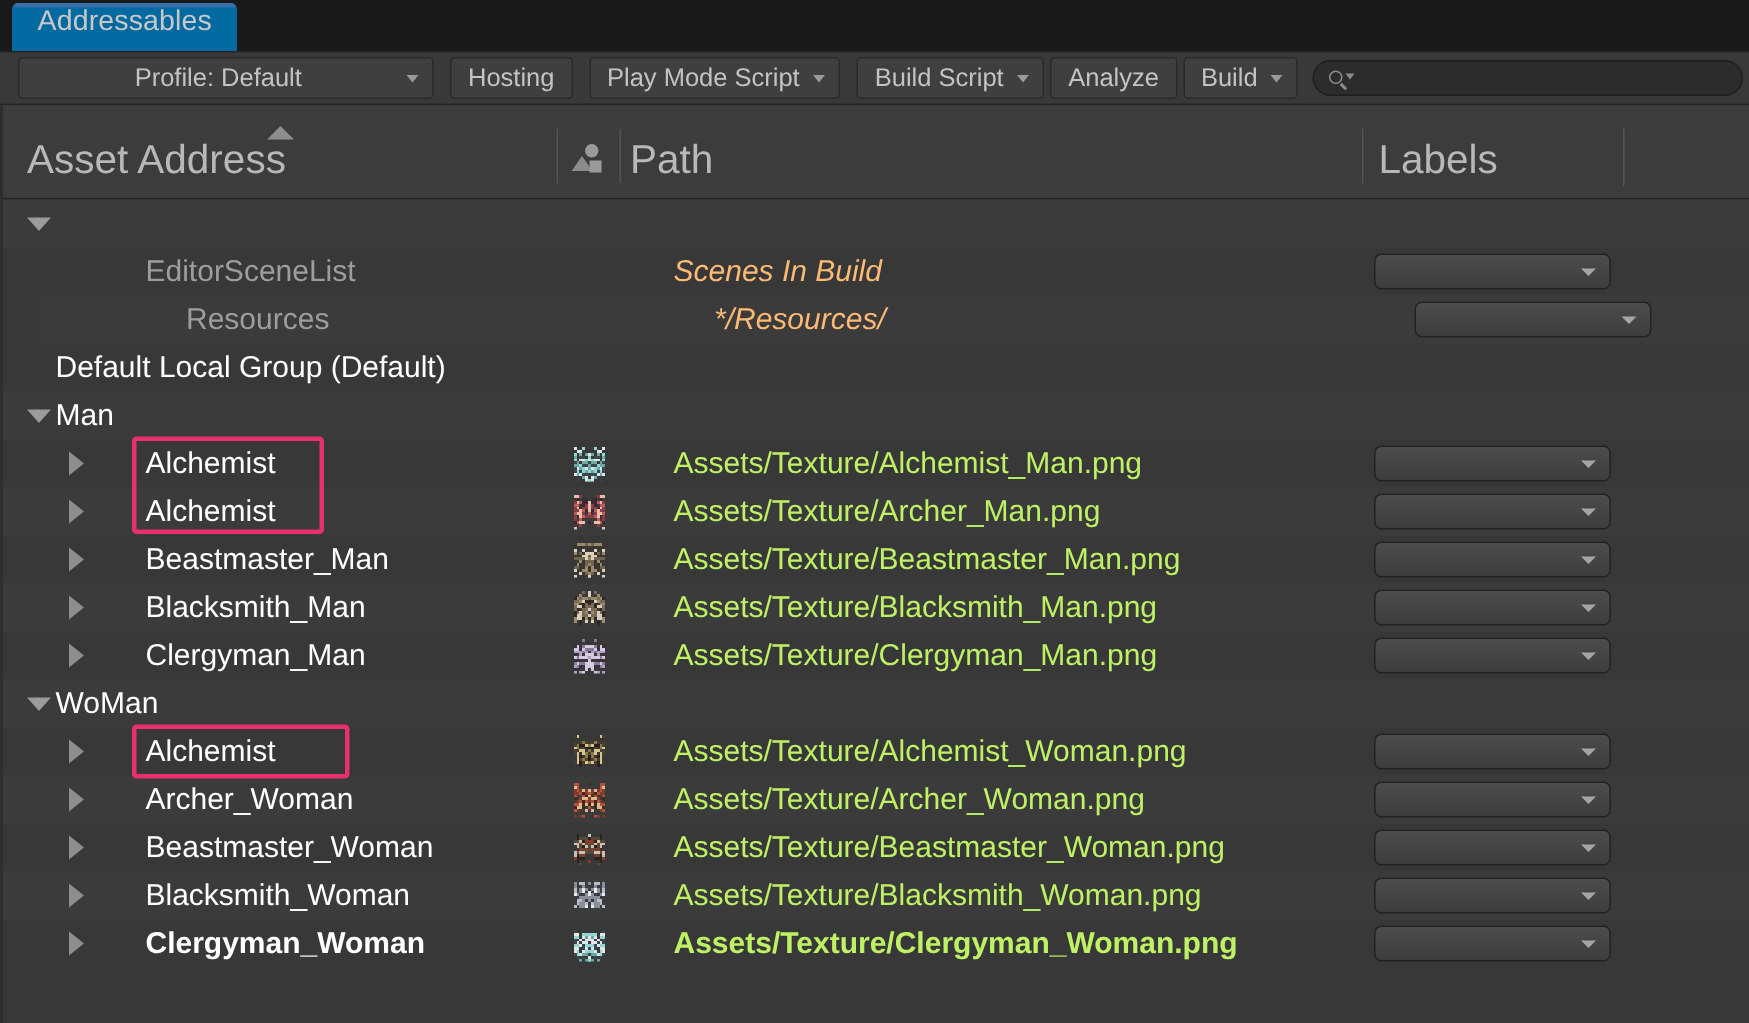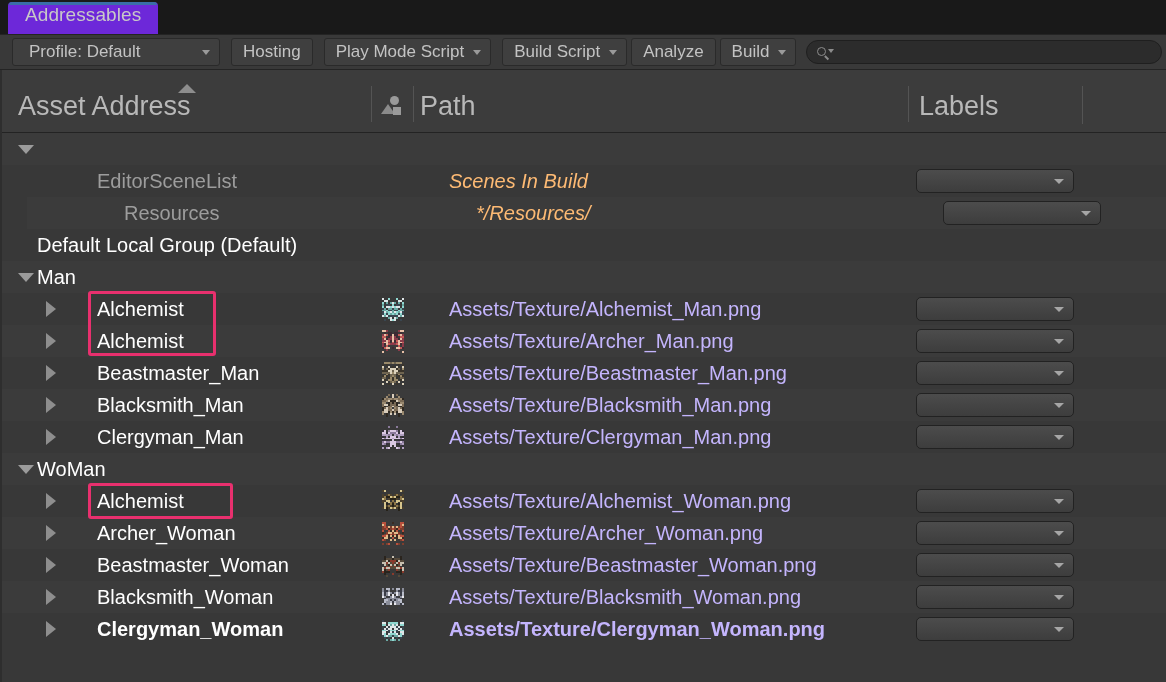--- a/index.html
+++ b/index.html
@@ -27,21 +27,21 @@
     left: 0; top: 0;
     width: 1166px; height: 34px;
     background: #191919;
     box-sizing: border-box;
   }
   .tab {
     position: absolute;
     left: 8px; top: 2px;
     height: 32px;
     padding: 0 17px 10px 17px;
-    background: #6d28d9;
+    background: #0369a1;
     border-radius: 4px 4px 0 0;
     display: flex;
     align-items: center;
     box-sizing: border-box;
   }
   .tab::before {
     content: "";
     position: absolute;
     left: 1px; right: 1px; top: 0;
     height: 3px;
@@ -77,21 +77,21 @@
     color: #c3c3c3;
     font-size: 17px;
     display: flex;
     align-items: center;
     box-sizing: border-box;
     margin-right: 4px;
     padding: 0 11px;
     height: 28px;
     white-space: nowrap;
   }
-  .tb-btn.profile { width: 208px; padding-left: 16px; justify-content: flex-start; }
+  .tb-btn.profile { width: 277px; padding-left: 16px; justify-content: center; }
   .tb-caret {
     position: absolute;
     right: 9px;
     top: 50%;
     margin-top: -2px;
     width: 0; height: 0;
     border-left: 4.5px solid transparent;
     border-right: 4.5px solid transparent;
     border-top: 5px solid #9a9a9a;
   }
@@ -263,21 +263,21 @@
   .cell-name.dim { color: #9d9d9d; }
 
   .cell-path {
     position: absolute;
     left: 449px;
     top: 0;
     height: 32px;
     line-height: 32px;
     font-size: 20px;
     white-space: nowrap;
-    color: #c4b5fd;
+    color: #bef264;
   }
   .cell-path.dim { color: #fdba74; font-style: italic; }
 
   .sprite {
     position: absolute;
     left: 382px;
     top: 5px;
     width: 22px; height: 23px;
     image-rendering: pixelated;
   }

